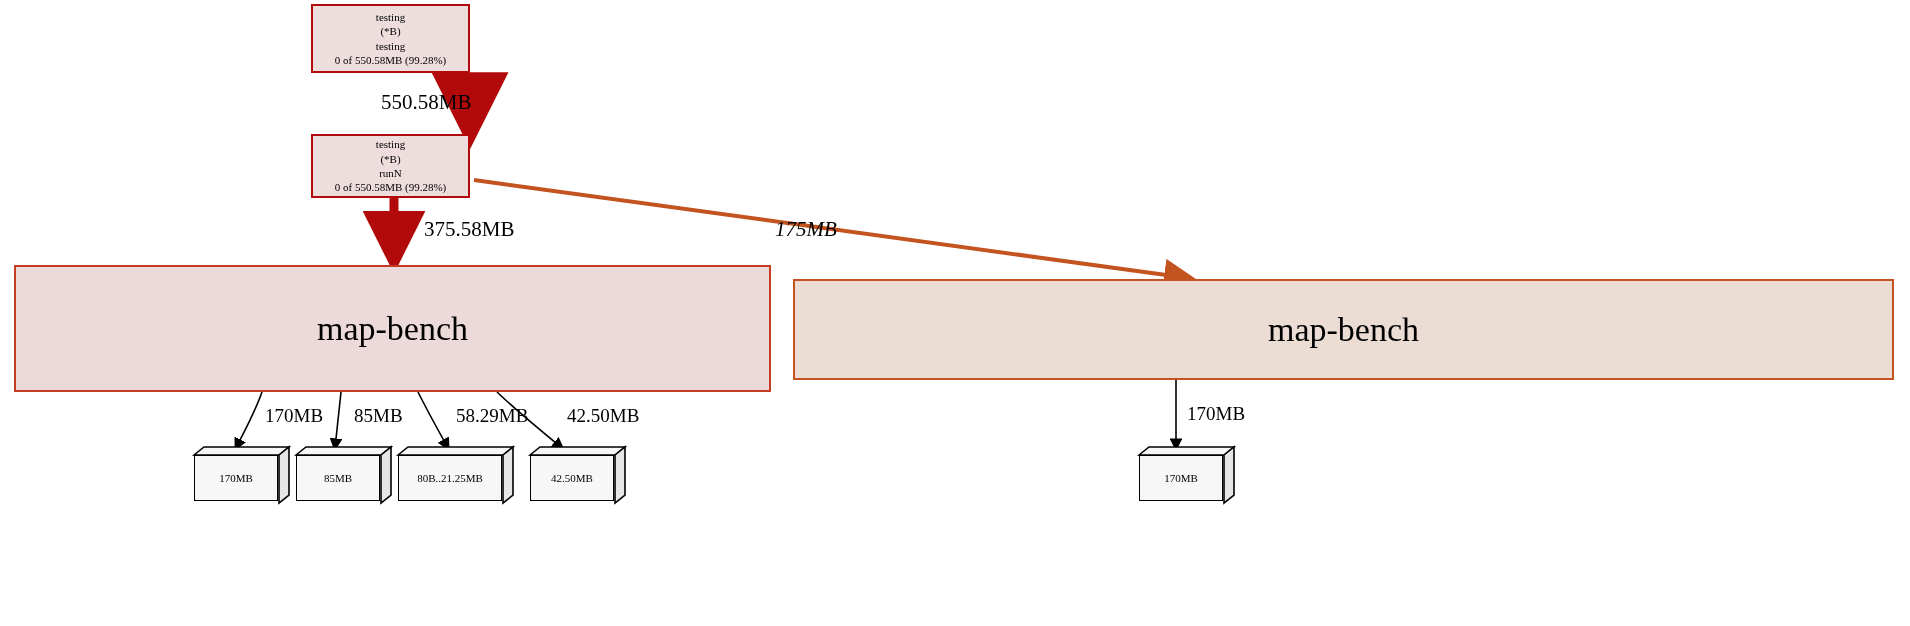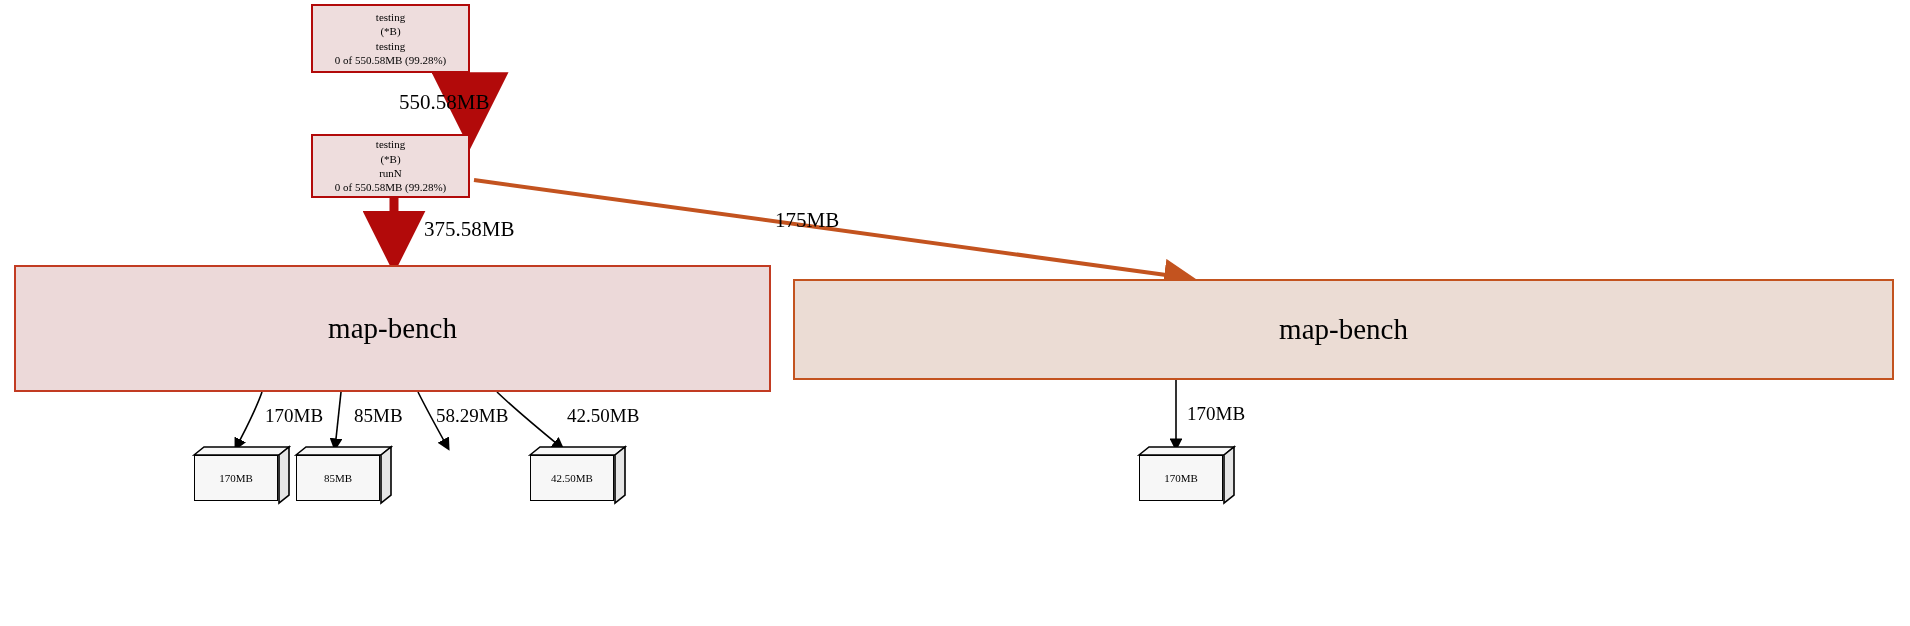--- a/index.html
+++ b/index.html
@@ -41,21 +41,21 @@
 
   
   .node-small {
     background: #eedddd;
     border: 2px solid #b20a0a;
     font-size: 11px;
     line-height: 1.30;
   }
   
   .node-big {
-    font-size: 29px;
+    font-size: 34px;
     line-height: 1.17;
   }
   .node-big.red {
     background: #ecd9d9;
     border: 2px solid #c23b22;
   }
   .node-big.orange {
     background: #ebdcd4;
     border: 2px solid #c3531f;
   }
@@ -177,46 +177,53 @@
   </div>
 
   <div class="leaf" style="left:296px; top:447px; width:96px; height:58px;">
     <svg class="box3d" width="96" height="58" viewBox="0 0 96 58" xmlns="http://www.w3.org/2000/svg">
       <polygon points="0,8 10,0 95,0 85,8" fill="#f7f7f7" stroke="#000" stroke-width="1.6"></polygon>
       <polygon points="85,8 95,0 95,48 85,56" fill="#e6e6e6" stroke="#000" stroke-width="1.6"></polygon>
     </svg>
     <div class="face">85MB</div>
   </div>
 
+  <div class="leaf wide" style="left:398px; top:447px; width:116px; height:58px;">
+    <svg class="box3d" width="116" height="58" viewBox="0 0 116 58" xmlns="http://www.w3.org/2000/svg">
+      <polygon points="0,8 10,0 115,0 105,8" fill="#f7f7f7" stroke="#000" stroke-width="1.6"></polygon>
+      <polygon points="105,8 115,0 115,48 105,56" fill="#e6e6e6" stroke="#000" stroke-width="1.6"></polygon>
+    </svg>
+    <div class="face">80B..21.25MB</div>
+  </div>
 
   <div class="leaf" style="left:530px; top:447px; width:96px; height:58px;">
     <svg class="box3d" width="96" height="58" viewBox="0 0 96 58" xmlns="http://www.w3.org/2000/svg">
       <polygon points="0,8 10,0 95,0 85,8" fill="#f7f7f7" stroke="#000" stroke-width="1.6"></polygon>
       <polygon points="85,8 95,0 95,48 85,56" fill="#e6e6e6" stroke="#000" stroke-width="1.6"></polygon>
     </svg>
     <div class="face">42.50MB</div>
   </div>
 
   <div class="leaf" style="left:1139px; top:447px; width:96px; height:58px;">
     <svg class="box3d" width="96" height="58" viewBox="0 0 96 58" xmlns="http://www.w3.org/2000/svg">
       <polygon points="0,8 10,0 95,0 85,8" fill="#f7f7f7" stroke="#000" stroke-width="1.6"></polygon>
       <polygon points="85,8 95,0 95,48 85,56" fill="#e6e6e6" stroke="#000" stroke-width="1.6"></polygon>
     </svg>
     <div class="face">170MB</div>
   </div>
 
-  <div class="edge-label" style="left:399px; top:90px;">550.58MB</div>
+  <div class="edge-label" style="left:381px; top:90px;">550.58MB</div>
 
   <div class="edge-label" style="left:424px; top:217px;">375.58MB</div>
 
-  <div class="edge-label" style="left:775px; top:208px;">175MB</div>
+  <div class="edge-label" style="left:775px; top:217px;font-style:italic;">175MB</div>
 
   <div class="edge-label small" style="left:265px; top:405px;">170MB</div>
 
   <div class="edge-label small" style="left:354px; top:405px;">85MB</div>
 
-  <div class="edge-label small" style="left:436px; top:405px;">58.29MB</div>
+  <div class="edge-label small" style="left:456px; top:405px;">58.29MB</div>
 
   <div class="edge-label small" style="left:567px; top:405px;">42.50MB</div>
 
   <div class="edge-label small" style="left:1187px; top:403px;">170MB</div>
 
 </div>
 
 </body></html>

